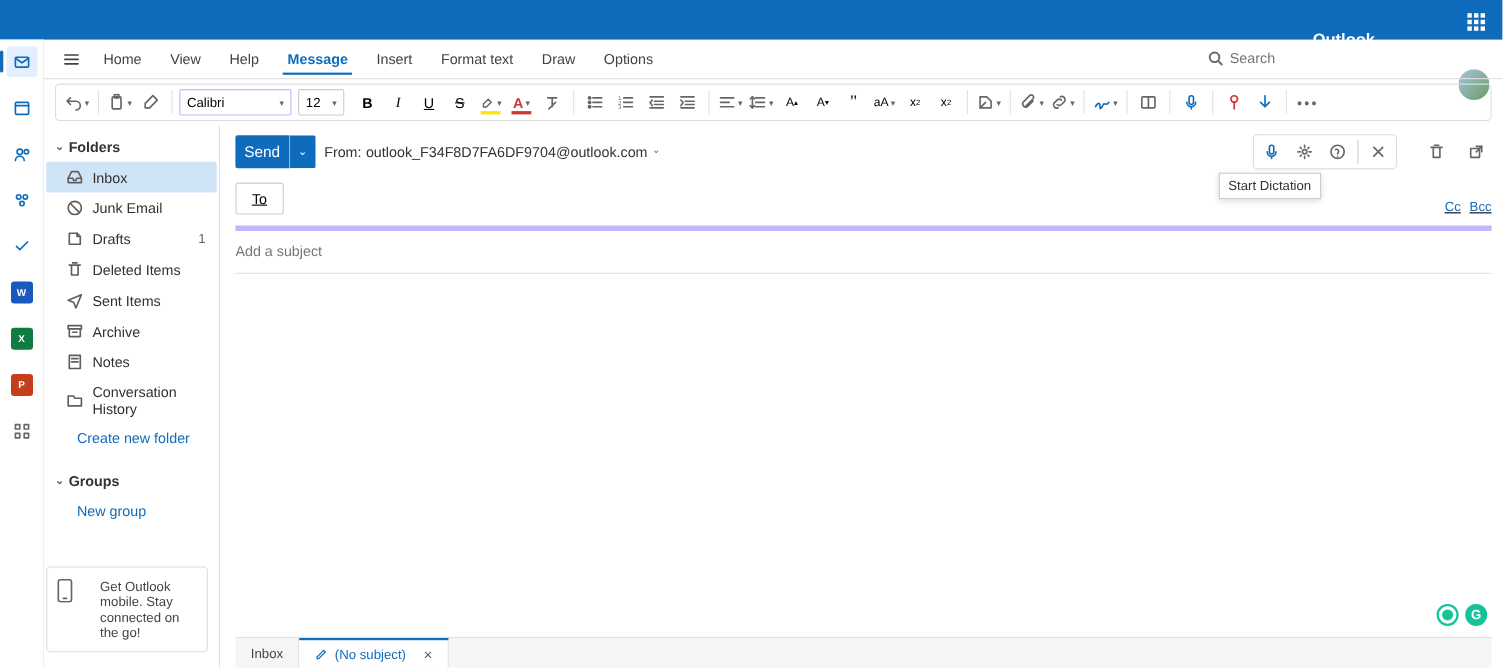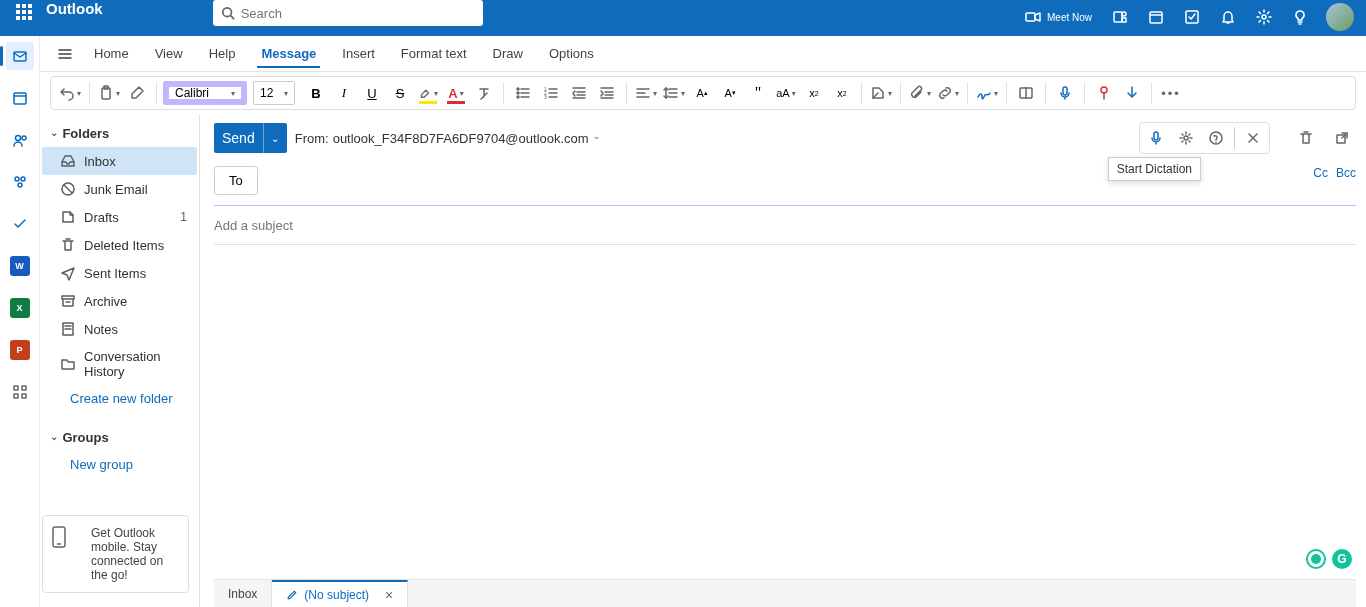--- a/index.html
+++ b/index.html
@@ -1,19 +1,19 @@
 <!DOCTYPE html>
 <html><head>
 <meta charset="utf-8">
 <style>
 * { box-sizing: border-box; margin: 0; padding: 0; font-family: 'Segoe UI', Tahoma, sans-serif; }
 body { width: 1366px; height: 607px; overflow: hidden; background: #fff; display: flex; flex-direction: column; }
 
 
-.topbar { height: 36px; background: #0F6CBD; display: flex; align-items: flex-start; color: #fff; padding: 0 6px; }
+.topbar { height: 36px; background: #0F6CBD; display: flex; align-items: flex-end; color: #fff; padding: 12px 6px; flex-direction: column; }
 .topbar .waffle { width: 24px; height: 24px; display: flex; align-items: center; justify-content: center; margin: 0 6px; cursor: pointer; }
 .waffle-grid { display: grid; grid-template-columns: repeat(3,4px); grid-template-rows: repeat(3,4px); gap: 2px; }
 .waffle-grid span { background: #fff; width: 4px; height: 4px; }
 .topbar .brand { font-weight: 600; font-size: 15px; margin-left: 4px; margin-right: 110px; }
 .search-box { width: 270px; height: 26px; background: #fff; border-radius: 3px; display: flex; align-items: center; padding: 0 8px; }
 .search-box svg { width: 14px; height: 14px; fill: none; stroke: #666; stroke-width: 2; margin-right: 6px; }
 .search-box input { border: none; outline: none; flex: 1; font-size: 13px; color: #333; }
 .top-right { margin-left: auto; display: flex; align-items: center; gap: 4px; }
 .top-right .iconbtn { width: 32px; height: 34px; display: flex; align-items: center; justify-content: center; cursor: pointer; }
 .meet-now { display: flex; align-items: center; gap: 6px; padding: 0 8px; height: 20px; cursor: pointer; font-size: 10px; }
@@ -36,21 +36,21 @@
 .hamburger { width: 30px; height: 30px; display: flex; align-items: center; justify-content: center; cursor: pointer; }
 .tab { padding: 0 12px; height: 36px; display: flex; align-items: center; font-size: 13px; color: #424242; cursor: pointer; }
 .tab.active { color: #0F6CBD; position: relative; font-weight: 600; }
 .tab.active::after { content:''; position: absolute; bottom: 4px; left: 10%; width: 80%; height: 2px; background: #0F6CBD; }
 
 
 .ribbon { height: 34px; margin: 4px 10px; border: 1px solid #ddd; border-radius: 4px; display: flex; align-items: center; padding: 0 6px; gap: 2px; }
 .ribbon .sep { width: 1px; height: 22px; background: #e1e1e1; margin: 0 4px; }
 .rbtn { min-width: 26px; height: 26px; display: flex; align-items: center; justify-content: center; cursor: pointer; border-radius: 3px; font-size: 13px; position: relative; }
 .rbtn .dd { margin-left: 2px; font-size: 8px; color: #666; }
-.font-select { height: 24px; width: 84px; border: 6px solid #c4b5fd; border-radius: 2px; display: flex; align-items: center; padding: 0 6px; font-size: 12px; justify-content: space-between; cursor: pointer; }
+.font-select { height: 24px; width: 102px; border: 1px solid #c4b5fd; border-radius: 2px; display: flex; align-items: center; padding: 0 6px; font-size: 12px; justify-content: space-between; cursor: pointer; }
 .size-select { height: 24px; width: 42px; border: 1px solid #ccc; border-radius: 2px; display: flex; align-items: center; padding: 0 6px; font-size: 12px; justify-content: space-between; cursor: pointer; margin-left: 4px; margin-right: 6px; }
 .underline-bar { position: absolute; bottom: 2px; left: 4px; right: 4px; height: 3px; }
 
 
 .body-cols { flex: 1; display: flex; min-height: 0; }
 .folders { width: 160px; padding: 6px 2px; display: flex; flex-direction: column; border-right: 1px solid #e1e1e1; }
 .folders .hdr { display: flex; align-items: center; gap: 4px; padding: 6px 8px; font-weight: 600; font-size: 13px; cursor: pointer; color: #333; }
 .folders .hdr span.arrow { font-size: 10px; color: #666; transform: translateY(-1px); }
 .folder-item { display: flex; align-items: center; gap: 8px; padding: 6px 10px 6px 18px; font-size: 13px; color: #323130; cursor: pointer; border-radius: 2px; }
 .folder-item.active { background: #d0e4f8; }
@@ -67,21 +67,21 @@
 .send-btn .s-main { background: #0F6CBD; color: #fff; padding: 0 8px; display: flex; align-items: center; border-radius: 2px 0 0 2px; font-size: 14px; cursor: pointer; }
 .send-btn .s-dd { background: #0F6CBD; color: #fff; width: 24px; display: flex; align-items: center; justify-content: center; border-left: 1px solid rgba(255,255,255,0.4); border-radius: 0 2px 2px 0; cursor: pointer; font-size: 10px; }
 .from-line { font-size: 13px; color: #333; display: flex; gap: 4px; cursor: pointer; }
 .compose-actions { margin-left: auto; display: flex; align-items: center; gap: 2px; }
 .ca-group { display: flex; border: 1px solid #ddd; border-radius: 4px; padding: 2px; gap: 2px; position: relative; }
 .ca-btn { width: 28px; height: 26px; display: flex; align-items: center; justify-content: center; cursor: pointer; border-radius: 3px; }
 .ca-btn.mic svg { stroke: #0F6CBD; }
 .solo-btn { width: 28px; height: 26px; display: flex; align-items: center; justify-content: center; cursor: pointer; border-radius: 3px; margin-left: 20px; }
 .tooltip { position: absolute; top: 34px; right: 68px; background: #fff; border: 1px solid #ccc; box-shadow: 0 2px 6px rgba(0,0,0,0.15); padding: 4px 8px; font-size: 12px; color: #333; white-space: nowrap; z-index: 20; }
 
-.to-row { display: flex; align-items: flex-start; border-bottom: 1px solid #c4b5fd; padding: 4px 0 10px 0; margin-top: 6px; }
+.to-row { display: flex; align-items: flex-end; border-bottom: 5px solid #c4b5fd; padding: 4px 0 10px 0; margin-top: 6px; text-decoration: underline; }
 .to-btn { border: 1px solid #ccc; border-radius: 3px; padding: 6px 14px; font-size: 13px; cursor: pointer; background: #fff; }
 .to-input { flex: 1; border: none; outline: none; margin-left: 10px; font-size: 14px; }
 .cc-link { font-size: 12px; color: #0F6CBD; cursor: pointer; margin-left: 8px; }
 
 .subject-row { border-bottom: 1px solid #e1e1e1; padding: 10px 0; }
 .subject-row input { width: 100%; border: none; outline: none; font-size: 13px; color: #333; }
 
 .body-area { flex: 1; padding-top: 10px; font-size: 14px; position: relative; }
 .grammarly { position: absolute; right: 4px; bottom: 10px; display: flex; gap: 6px; }
 .grammarly .gb { width: 20px; height: 20px; border-radius: 50%; }

